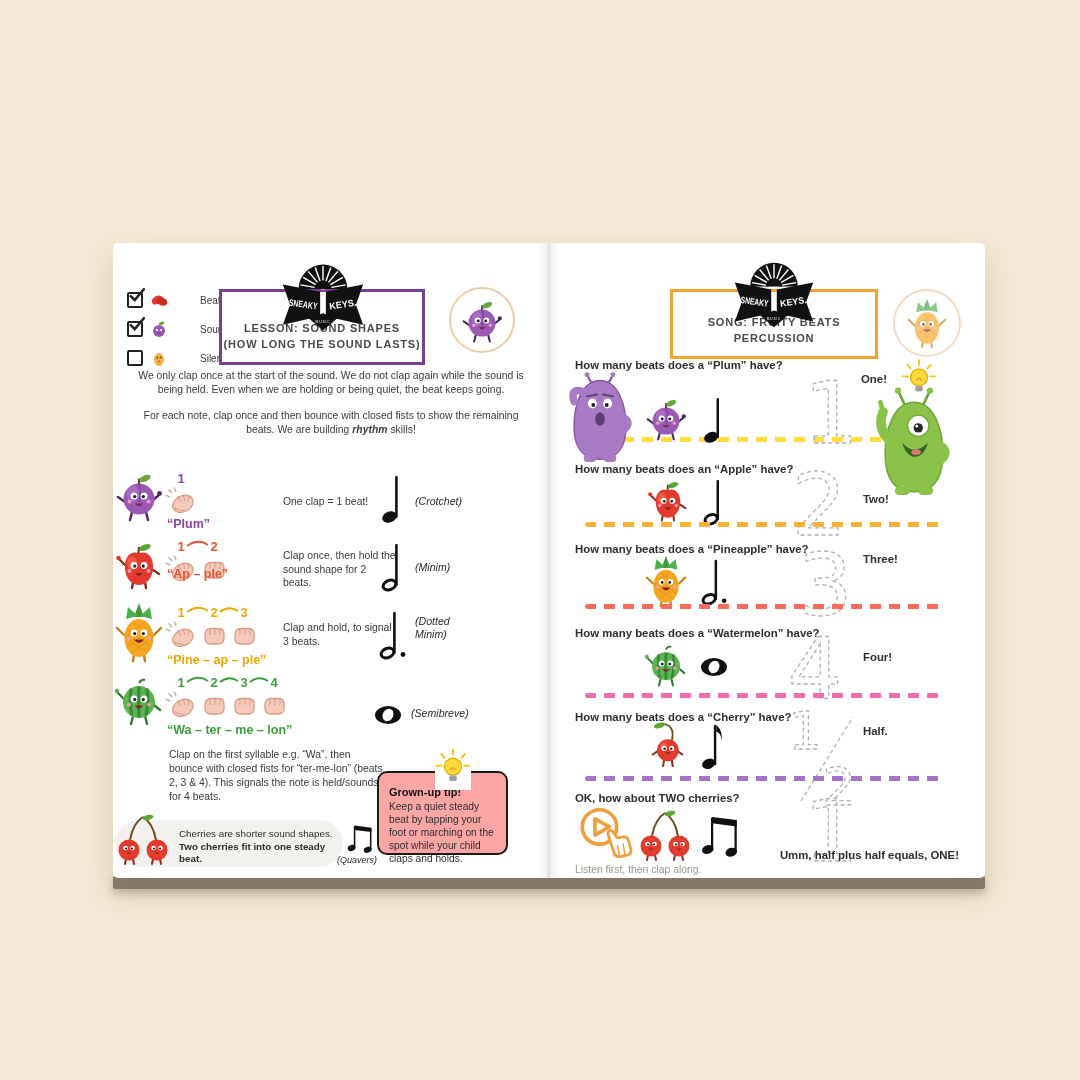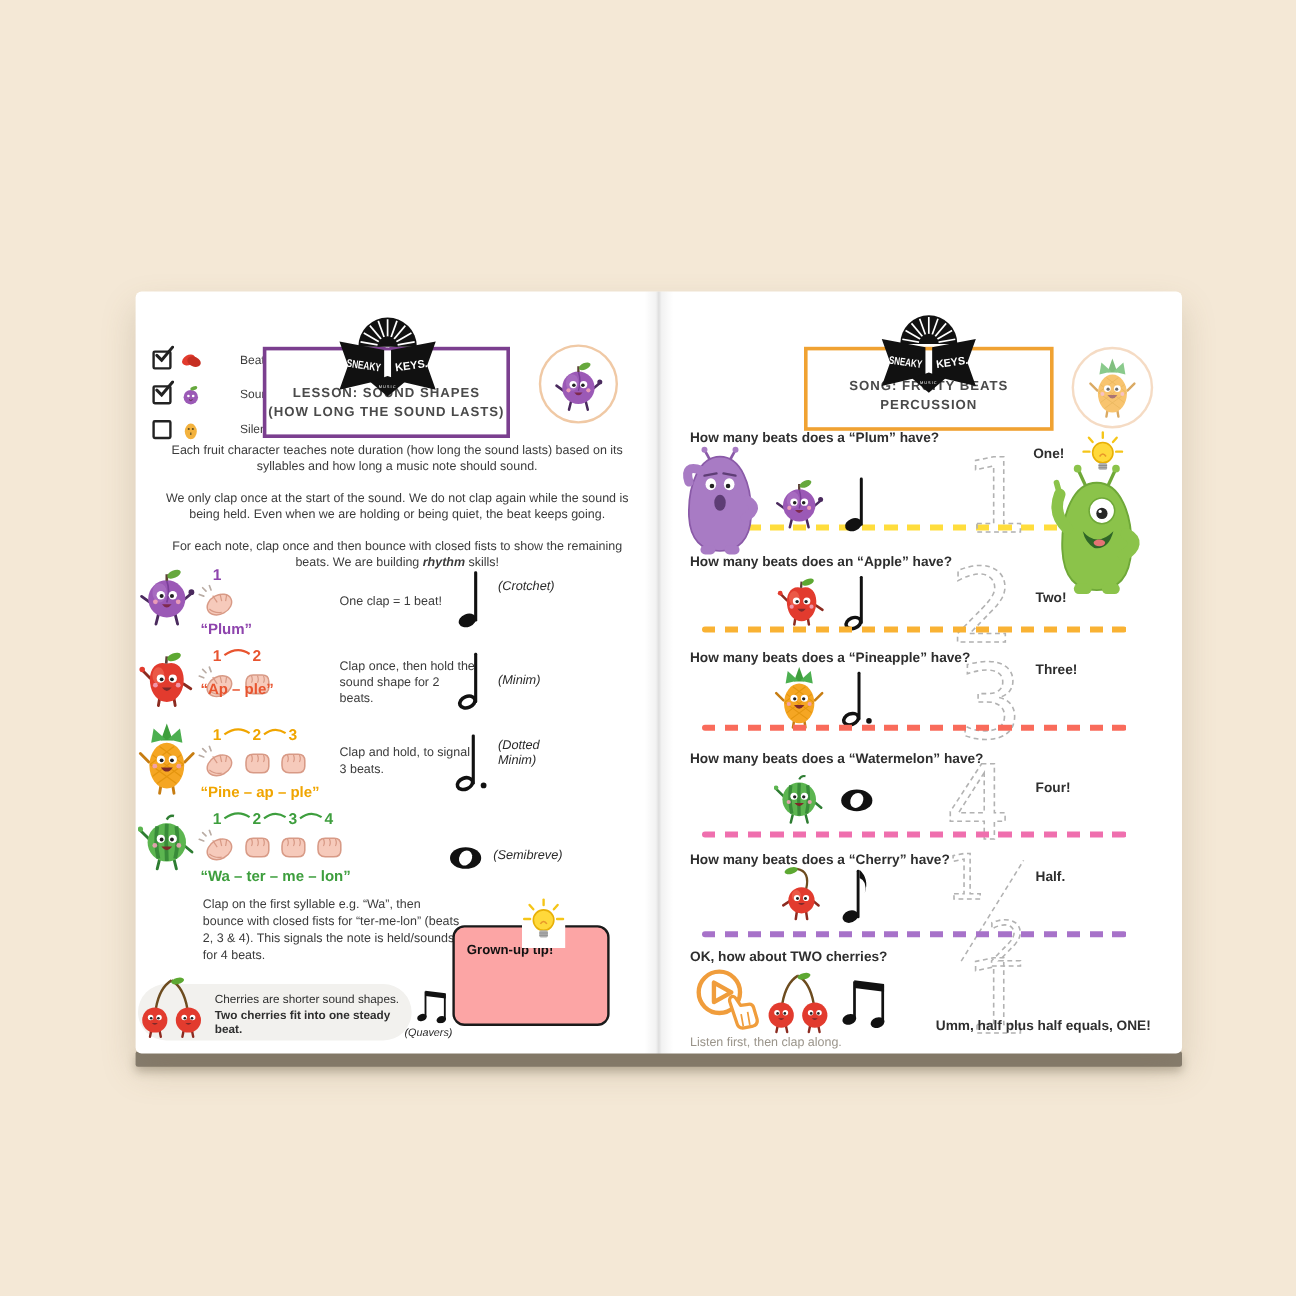--- a/index.html
+++ b/index.html
@@ -368,38 +368,37 @@
           <use href="#sym-logo"></use>
         </svg>
 
       <div class="avatar" style="left:336px;top:44px;width:62px;height:62px;">
         <svg width="42" height="47">
             <use href="#sym-plum"></use>
           </svg>
       </div>
 
       <div class="intro">
-        <p>Each fruit character teaches note duration (how long the sound lasts) based on its syllables and how long a music note should sound.</p>
         <p>We only clap once at the start of the sound. We do not clap again while the sound is being held. Even when we are holding or being quiet, the beat keeps going.</p>
         <p><span>For each note, clap once and then bounce with closed fists to show the remaining beats. We are building </span><span class="em">rhythm</span><span> skills!</span></p>
       </div>
 
       <svg class="abs" style="left:2px;top:226px;width:48px;height:54px;">
           <use href="#sym-plum"></use>
         </svg>
       <svg class="abs counts" style="left:52px;top:228px;width:64px;height:46px;" viewBox="0 0 64 46">
         <text x="16" y="12" text-anchor="middle" fill="#8e44ad">1</text>
         <use href="#sym-clap" x="0" y="16" width="32" height="28"></use>
       </svg>
       <div class="fruit-label" style="left:54px;top:274px;color:#8e44ad;">“Plum”</div>
       <div class="row-desc" style="left:170px;top:252px;width:120px;">One clap = 1 beat!</div>
       <svg class="abs" style="left:268px;top:228px;width:24px;height:54px;">
           <use href="#sym-note-crotchet"></use>
         </svg>
-      <div class="note-lb" style="left:302px;top:240px;text-align:right;">(Crotchet)</div>
+      <div class="note-lb" style="left:302px;top:252px;text-align:right;">(Crotchet)</div>
 
       <svg class="abs" style="left:2px;top:294px;width:48px;height:54px;">
           <use href="#sym-apple"></use>
         </svg>
       <svg class="abs counts" style="left:52px;top:296px;width:96px;height:46px;" viewBox="0 0 96 46">
         <text x="16" y="12" text-anchor="middle" fill="#e8542f">1</text>
         <text x="49" y="12" text-anchor="middle" font-size="10" fill="#e8542f">2</text>
         <path d="M22 7 Q33 -1 43 6" stroke="#e8542f" stroke-width="1.8" fill="none"></path>
         <use href="#sym-clap" x="0" y="16" width="32" height="28"></use>
         <use href="#sym-fist" x="36" y="20" width="26" height="22"></use>
@@ -460,20 +459,21 @@
         <span>Cherries are shorter sound shapes.</span><br>
         <span class="b">Two cherries fit into one steady beat.</span>
       </div>
       <svg class="abs" style="left:234px;top:580px;width:26px;height:30px;">
           <use href="#sym-note-quavers"></use>
         </svg>
       <div class="note-lb" style="left:224px;top:612px;font-size:9px;">(Quavers)</div>
 
       <div class="tip">
         <div class="tt">Grown-up tip!</div>
+        <div class="tb">Keep a quiet steady beat by tapping your foot or marching on the spot while your child claps and holds.</div>
       </div>
       <svg class="abs" style="left:322px;top:505px;width:36px;height:42px;background:#fff;">
           <use href="#sym-lightbulb"></use>
         </svg>
     </div>
 
     <div class="page page-right">
 
       <div class="hdr-box" style="left:121px;top:46px;width:208px;height:70px;border:3px solid #f0a232;">
         <div class="t">SONG: FRUITY BEATS PERCUSSION</div>

